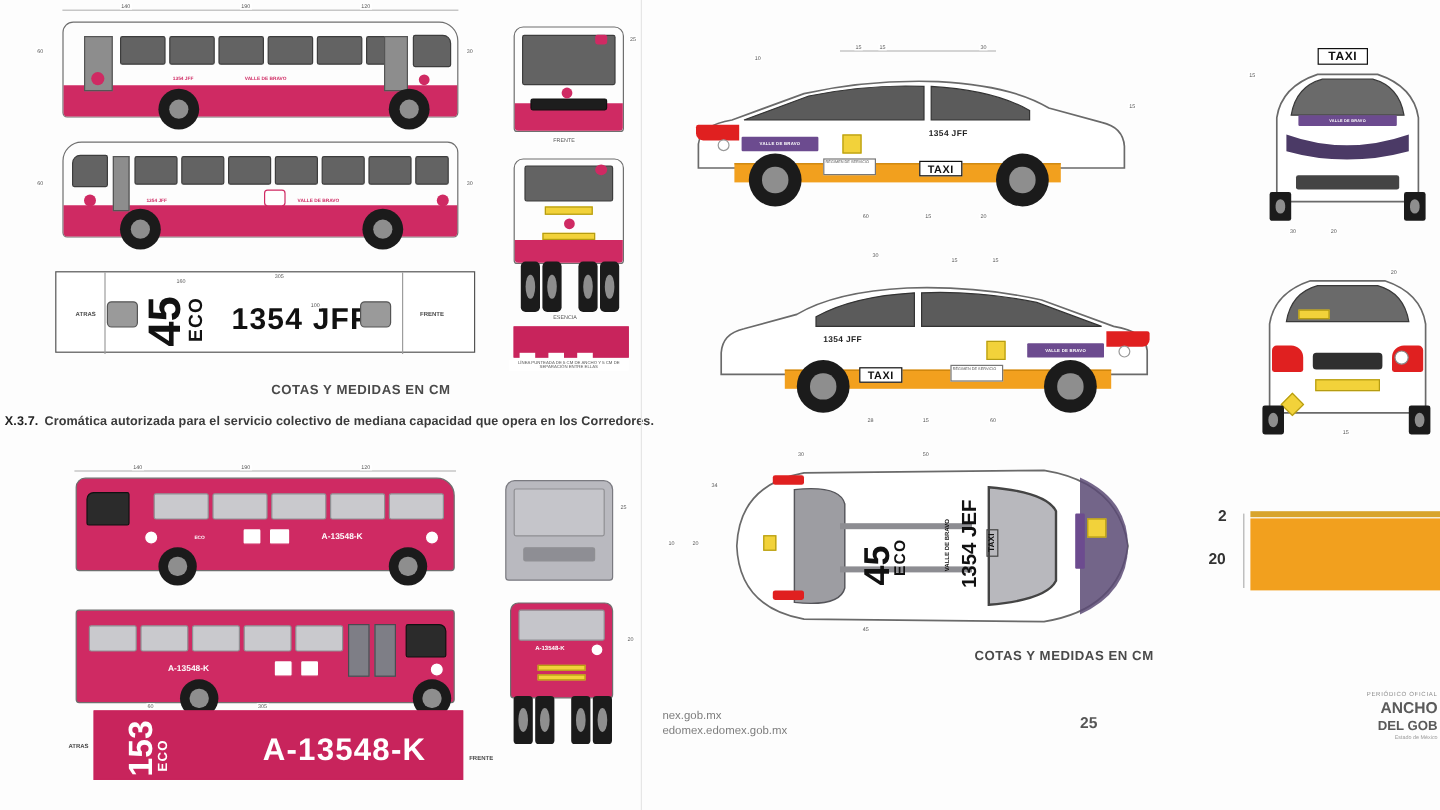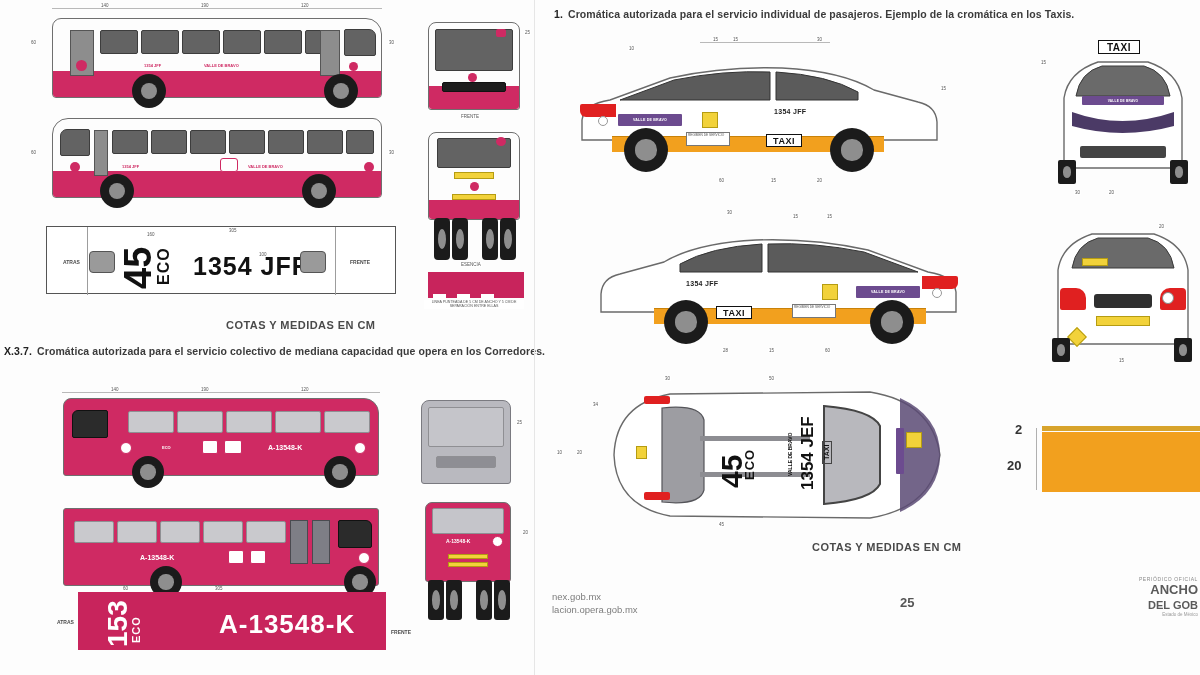--- a/index.html
+++ b/index.html
@@ -389,23 +389,20 @@
     <div class="plate-eco" style="left:52px; top:50px; font-size:11px; color:#fff; letter-spacing:1px;">ECO</div>
     <div class="plate-num" style="left:140px; top:16px; font-size:26px; color:#fff;">A-13548-K</div>
     <div class="endlabel" style="left:-22px; top:26px;">ATRAS</div>
     <div class="endlabel" style="left:312px; top:36px;">FRENTE</div>
   </div>
   <div class="dim-lbl" style="left:122px; top:586px;">60</div>
   <div class="dim-lbl" style="left:214px; top:586px;">305</div>
 
   <div class="dim-line dim-v" style="left:534px; top:0; height:675px; background:#e6e6e6;"></div>
 
-  <div class="hdr-text" style="left:554px; top:8px;">
-    <span class="num">1.</span><span>Cromática autorizada para el servicio individual de pasajeros. Ejemplo de la cromática en los Taxis.</span>
-  </div>
 
   <div class="taxi" style="left:574px; top:56px; width:370px; height:110px;">
     <svg viewBox="0 0 370 110" width="370" height="110">
       <path d="M8 84 L8 64 Q10 48 36 44 L96 22 Q150 10 208 12 Q268 15 300 34 L344 46 Q362 50 363 66 L363 84 Z" fill="#ffffff" stroke="#6a6a6a" stroke-width="1.4"></path>
       <path d="M46 44 L100 24 Q150 14 196 16 L196 44 Z" fill="#5b5b5b" stroke="#333" stroke-width="1"></path>
       <path d="M202 16 Q254 19 284 36 L284 44 L202 44 Z" fill="#5b5b5b" stroke="#333" stroke-width="1"></path>
     </svg>
     <div class="taxi-stripe" style="left:38px; top:80px; width:272px; height:16px;"></div>
     <div class="badge-red" style="left:6px; top:48px; width:36px; height:13px; border-radius:2px 0 0 6px;"></div>
     <div class="badge-purple" style="left:44px; top:58px; width:64px; height:12px;">VALLE DE BRAVO</div>
@@ -517,21 +514,21 @@
   <div class="stripe-detail" style="left:1042px; top:426px; width:160px; height:66px;">
     <div class="bar-thin"></div>
     <div class="bar-thick"></div>
   </div>
   <div class="dim-lbl big" style="left:1014px; top:422px;">2</div>
   <div class="dim-lbl big" style="left:1006px; top:458px;">20</div>
   <div class="dim-line dim-v" style="left:1036px; top:428px; height:62px; background:#b0b0b0;"></div>
 
   <div class="footer-url" style="left:552px; top:590px;">
     <span>nex.gob.mx</span><br>
-    <span>lacion.opera.gob.mx</span>
+    <span>edomex.edomex.gob.mx</span>
   </div>
   <div class="pagenum" style="left:900px; top:595px;">25</div>
   <div class="gaceta" style="right:2px; top:576px;">
     <span class="g-small">PERIÓDICO OFICIAL</span>
     <span class="g-big">ANCHO</span>
     <span class="g-mid">DEL GOB</span>
     <span class="g-tiny">Estado de México</span>
   </div>
 
 </div>

